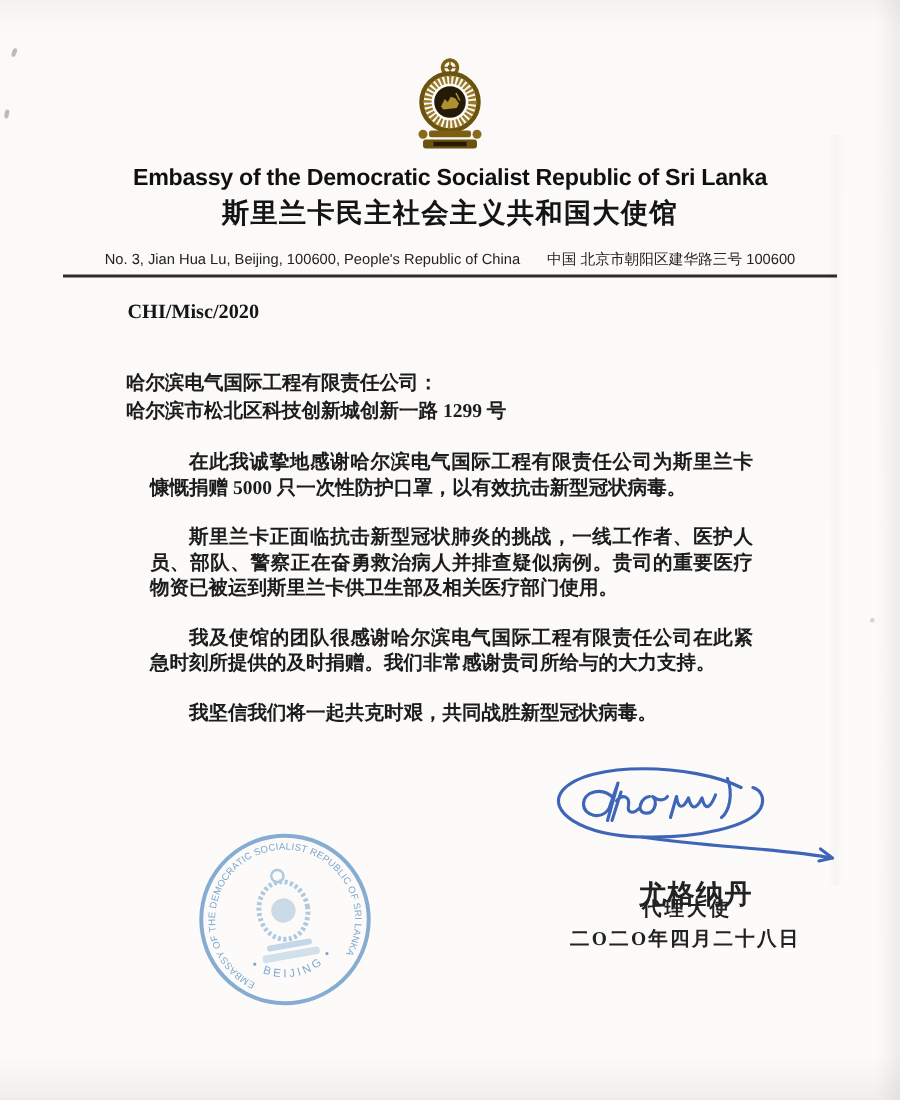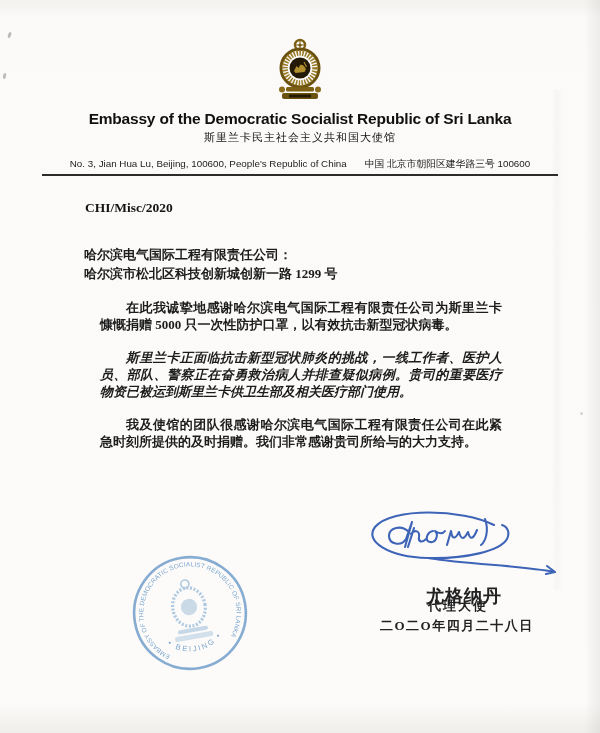--- a/index.html
+++ b/index.html
@@ -15,34 +15,34 @@
   .speck{position:absolute;background:#9a9a98;border-radius:60% 40% 50% 50%;opacity:.65;}
   .speck.s1{left:8px;top:32px;width:3px;height:6px;transform:rotate(18deg);}
   .speck.s2{left:3px;top:73px;width:3px;height:6px;transform:rotate(10deg);}
   .speck.s3{left:580px;top:412px;width:3px;height:3px;opacity:.4;}
 
   
   .header{position:absolute;top:0;left:0;width:100%;text-align:center;}
   .emblem{display:block;margin:37px auto 0;}
   .title-en{font-family:"Liberation Sans","DejaVu Sans",sans-serif;font-weight:bold;
     font-size:15.5px;letter-spacing:-0.2px;color:#101010;margin-top:7px;}
-  .title-zh{font-weight:normal;font-size:11px;letter-spacing:1px;color:#141414;margin-top:2px;}
+  .title-zh{font-weight:bold;font-size:18px;letter-spacing:1px;color:#141414;margin-top:2px;}
   .addr-row{margin-top:13px;font-family:"Liberation Sans","DejaVu Sans",sans-serif;
     font-size:9.8px;color:#222;}
   .addr-row .gap{display:inline-block;width:18px;}
   .rule{width:516px;margin:3px auto 0;border-top:2px solid #2c2c2c;height:0;}
 
   
   .refno{position:absolute;left:85px;top:200px;font-weight:bold;font-size:13.5px;color:#151515;}
   .body-block{position:absolute;left:84px;top:245px;width:434px;}
   .recipient{line-height:19px;font-size:13px;font-weight:600;color:#1c1c1c;margin:0 0 15px 0;}
   .body-block p.para{margin:16px;font-size:13px;font-weight:600;line-height:17px;
     text-align:justify;text-indent:2em;color:#1c1c1c;}
   .para.p1{margin-bottom:14px;}
-  .para.p2{margin-bottom:13px;font-style:italic;}
+  .para.p2{margin-bottom:13px;}
   .para.p3{margin-bottom:11px;}
 
   
   .sig-svg{position:absolute;left:362px;top:511px;}
   .signer-name{position:absolute;left:426px;top:560px;font-size:18px;letter-spacing:1px;
     font-weight:600;color:#222;margin-top:24px;}
   .signer-title{position:absolute;left:428px;top:587px;font-size:13px;letter-spacing:2px;
     font-weight:600;color:#222;margin-top:10px;}
   .letter-date{position:absolute;left:380px;top:617px;font-size:13px;letter-spacing:1.5px;
     font-weight:700;color:#222;}
@@ -96,20 +96,21 @@
   <div class="refno">CHI/Misc/2020</div>
 
   <div class="body-block">
     <div class="recipient">
       <div>哈尔滨电气国际工程有限责任公司：</div>
       <div>哈尔滨市松北区科技创新城创新一路 1299 号</div>
     </div>
     <p class="para p1">在此我诚挚地感谢哈尔滨电气国际工程有限责任公司为斯里兰卡慷慨捐赠 5000 只一次性防护口罩，以有效抗击新型冠状病毒。</p>
     <p class="para p2">斯里兰卡正面临抗击新型冠状肺炎的挑战，一线工作者、医护人员、部队、警察正在奋勇救治病人并排查疑似病例。贵司的重要医疗物资已被运到斯里兰卡供卫生部及相关医疗部门使用。</p>
     <p class="para p3">我及使馆的团队很感谢哈尔滨电气国际工程有限责任公司在此紧急时刻所提供的及时捐赠。我们非常感谢贵司所给与的大力支持。</p>
+    <p class="para p4">我坚信我们将一起共克时艰，共同战胜新型冠状病毒。</p>
   </div>
 
   <svg class="sig-svg" width="206" height="68" viewBox="0 0 206 68">
     <g fill="none" stroke="#2e58b2" stroke-width="2.1" stroke-linecap="round" stroke-linejoin="round" opacity="0.92">
 
       <path d="M47,21 c-8,-8 -20,-4 -20,4 c0,8 12,11 17,3 l6,-17 l-7,25
                m9,-19 l-6,19
                m3,-13 c4,-5 9,-3 8,3 c-1,5 3,6 7,2
                m7,-8 c-6,1 -9,10 -3,11 c6,1 9,-7 5,-11 c4,3 8,3 10,0
                m2,14 l4,-14 c1,8 4,9 8,1 c2,8 5,8 9,0 c2,8 5,8 9,-2

